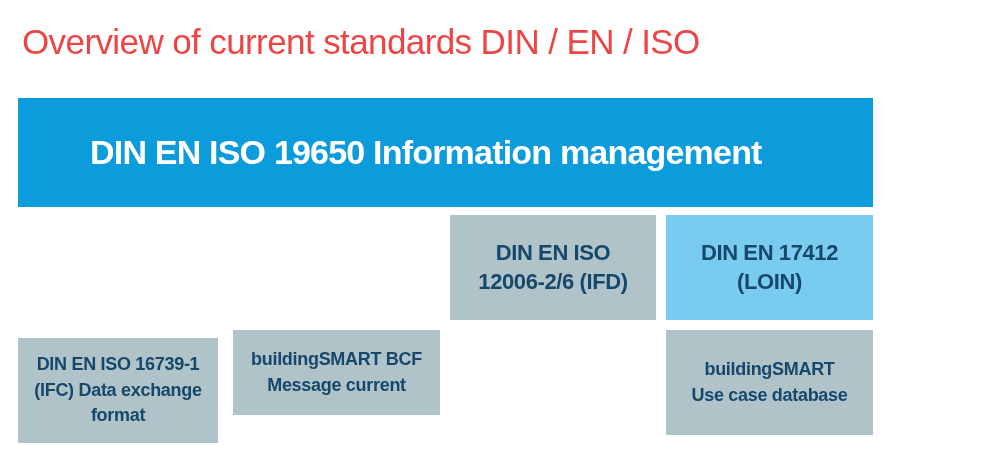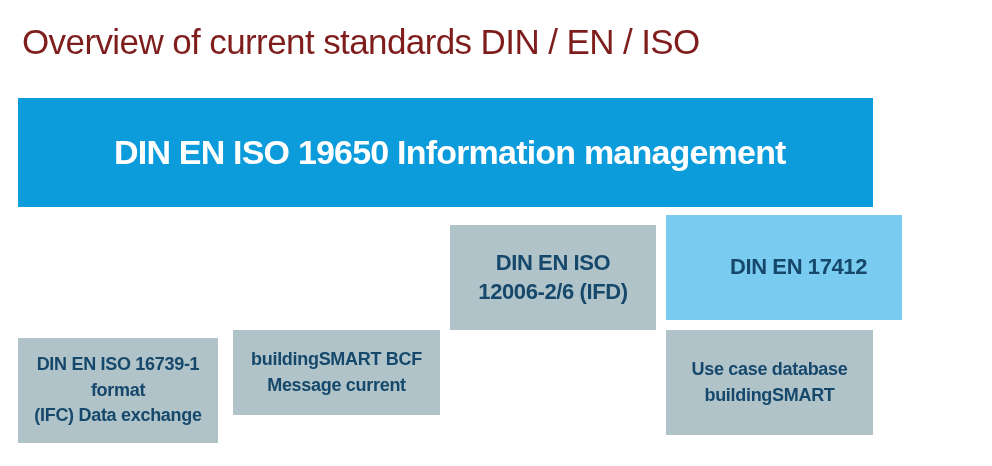--- a/index.html
+++ b/index.html
@@ -11,56 +11,56 @@
     overflow: hidden;
     font-family: "Liberation Sans", sans-serif;
   }
   .slide-title {
     position: absolute;
     left: 22px;
     top: 22px;
     font-size: 35px;
     font-weight: 400;
     letter-spacing: -0.6px;
-    color: #7f1d1d;
+    color: #ef4444;
     white-space: nowrap;
   }
   .banner {
     position: absolute;
     left: 18px;
     top: 98px;
     width: 855px;
     height: 109px;
     background: #0d9cdb;
     display: flex;
     align-items: center;
   }
   .banner-label {
-    padding-left: 96px;
+    padding-left: 72px;
     color: #ffffff;
     font-weight: bold;
     font-size: 34px;
     letter-spacing: -0.8px;
     white-space: nowrap;
   }
   .box {
     position: absolute;
     display: flex;
     align-items: center;
     justify-content: center;
     text-align: center;
     color: #16486c;
     font-weight: bold;
   }
   .box .line { display: block; white-space: nowrap; }
   .gray { background: #afc3c8; }
-  .highlight { background: #79cbf0; padding-left: 29px; }
+  .highlight { background: #79cbf0; }
 
   .box-idm  { left: 18px;  top: 215px; width: 415px; height: 105px; font-size: 23px; line-height: 1.32; letter-spacing: -0.4px; }
-  .box-ifd  { left: 450px; top: 225px; width: 206px; height: 105px; font-size: 22px; line-height: 1.30; letter-spacing: -0.4px; }
+  .box-ifd  { left: 450px; top: 215px; width: 206px; height: 105px; font-size: 22px; line-height: 1.30; letter-spacing: -0.4px; }
   .box-loin { left: 666px; top: 215px; width: 207px; height: 105px; font-size: 22px; line-height: 1.30; letter-spacing: -0.4px; }
   .box-ifc  { left: 18px;  top: 338px; width: 200px; height: 105px; font-size: 18px; line-height: 1.42; letter-spacing: -0.3px; }
   .box-bcf  { left: 233px; top: 330px; width: 207px; height: 85px; font-size: 18px; line-height: 1.42; letter-spacing: -0.3px; }
   .box-ucdb { left: 666px; top: 330px; width: 207px; height: 105px; font-size: 18px; line-height: 1.42; letter-spacing: -0.3px; }
 </style>
 </head>
 <body>
 
 <div class="canvas">
 
@@ -74,38 +74,39 @@
   <div class="box gray box-ifd">
     <div>
       <span class="line">DIN EN ISO</span>
       <span class="line">12006-2/6 (IFD)</span>
     </div>
   </div>
 
   <div class="box highlight box-loin">
     <div>
       <span class="line">DIN EN 17412</span>
+      <span class="line">(LOIN)</span>
     </div>
   </div>
 
   <div class="box gray box-ifc">
     <div>
       <span class="line">DIN EN ISO 16739-1</span>
+      <span class="line">(IFC) Data exchange</span>
       <span class="line">format</span>
-      <span class="line">(IFC) Data exchange</span>
     </div>
   </div>
 
   <div class="box gray box-bcf">
     <div>
       <span class="line">buildingSMART BCF</span>
       <span class="line">Message current</span>
     </div>
   </div>
 
   <div class="box gray box-ucdb">
     <div>
+      <span class="line">buildingSMART</span>
       <span class="line">Use case database</span>
-      <span class="line">buildingSMART</span>
     </div>
   </div>
 
 </div>
 
 </body></html>

